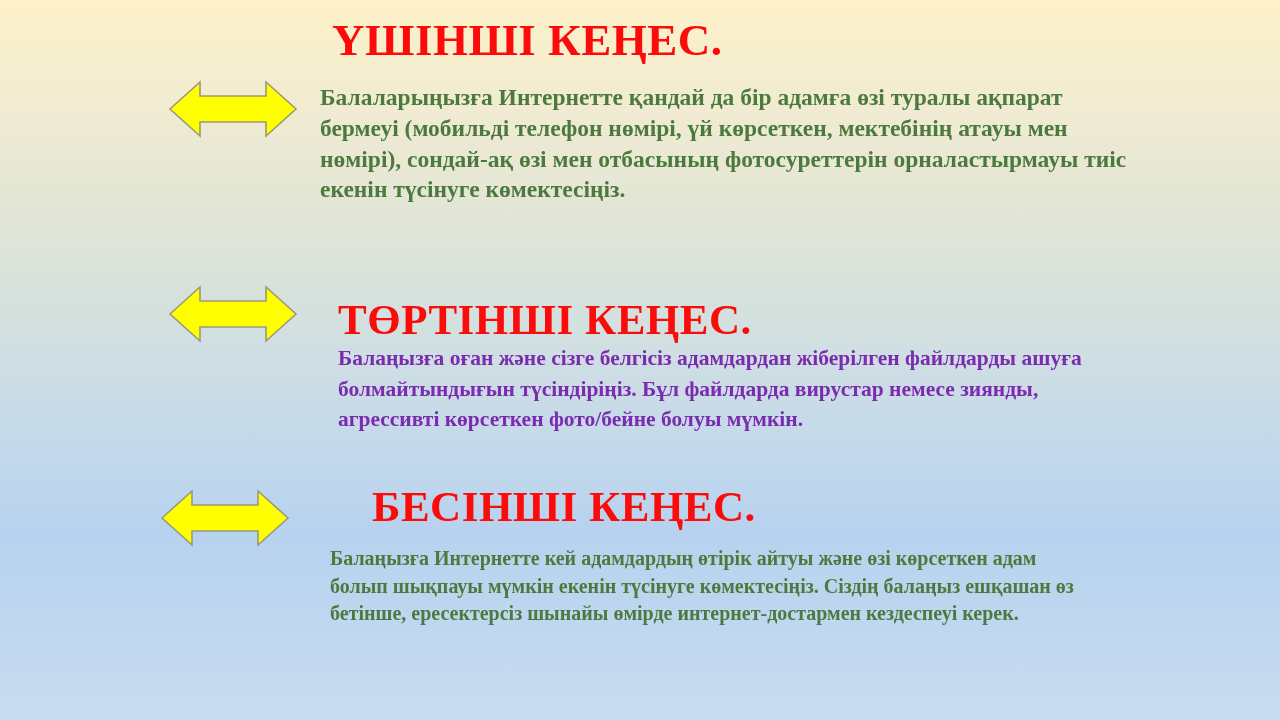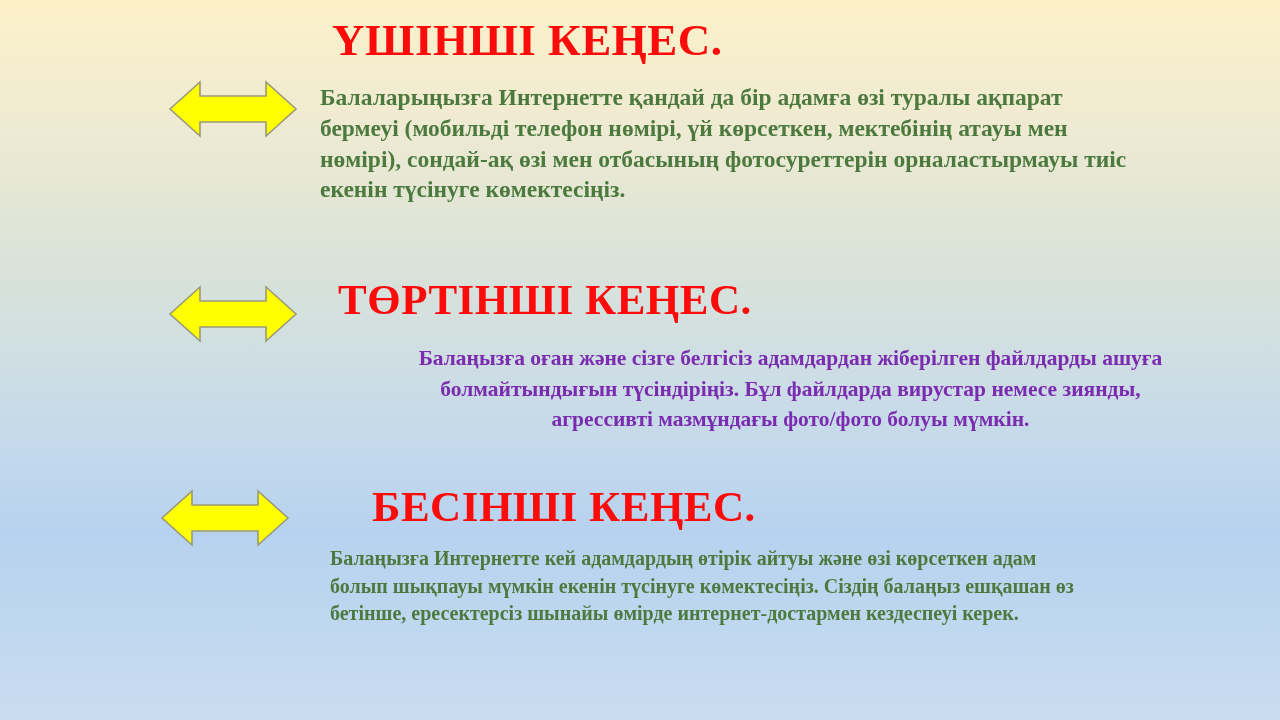--- a/index.html
+++ b/index.html
@@ -65,21 +65,21 @@
   
   #arrow-1       { left: 168px;  top: 78px; }
   #heading-1     { left: 332px;  top: 18px;  font-size: 45px; }
   #para-1        { left: 320px;  top: 82px;  width: 935px;
                    color: #4c7a3e; font-size: 23.5px; line-height: 1.31; }
 
   
   #arrow-2       { left: 168px;  top: 283px; }
   #heading-2     { left: 338px;  top: 278px; font-size: 43px; }
   #para-2        { left: 338px;  top: 343px; width: 905px;
-                   color: #7a2bb0; font-size: 21.5px; line-height: 1.42; text-align: center; }
+                   color: #7a2bb0; font-size: 21.5px; line-height: 1.42; }
 
   
   #arrow-3       { left: 160px;  top: 487px; }
   #heading-3     { left: 332px;  top: 485px; font-size: 43px; }
   #para-3        { left: 330px;  top: 545px; width: 880px;
                    color: #4c7a3e; font-size: 20px; line-height: 1.38; }
 
   .nowrap-line { display: block; }
 </style>
 </head>
@@ -101,26 +101,26 @@
     <span class="nowrap-line">нөмірі), сондай-ақ өзі мен отбасының фотосуреттерін  орналастырмауы тиіс</span>
     <span class="nowrap-line">екенін түсінуге көмектесіңіз.</span>
   </div>
 
   <div class="arrow" id="arrow-2">
     <svg viewBox="0 0 130 62" preserveAspectRatio="none" aria-hidden="true">
       <polygon points="2,31 32,4 32,18 98,18 98,4 128,31 98,58 98,44 32,44 32,58" fill="#ffff00" stroke="#9a9a7a" stroke-width="1.6" stroke-linejoin="miter"></polygon>
     </svg>
   </div>
 
-  <div class="heading" id="heading-2" style="color: rgb(252, 11, 11);">ТӨРТІНШІ КЕҢЕС.</div>
+  <div class="heading" id="heading-2" style="color: rgb(252, 11, 11); margin-top: 20px;">ТӨРТІНШІ КЕҢЕС.</div>
 
   <div class="para" id="para-2" style="color: rgb(122, 43, 176);">
     <span class="nowrap-line">Балаңызға оған және сізге белгісіз адамдардан жіберілген файлдарды ашуға</span>
     <span class="nowrap-line">болмайтындығын түсіндіріңіз. Бұл файлдарда вирустар немесе зиянды,</span>
-    <span class="nowrap-line">агрессивті мазмұндағы фото/фото болуы мүмкін.</span>
+    <span class="nowrap-line">агрессивті көрсеткен фото/бейне болуы мүмкін.</span>
   </div>
 
   <div class="arrow" id="arrow-3">
     <svg viewBox="0 0 130 62" preserveAspectRatio="none" aria-hidden="true">
       <polygon points="2,31 32,4 32,18 98,18 98,4 128,31 98,58 98,44 32,44 32,58" fill="#ffff00" stroke="#9a9a7a" stroke-width="1.6" stroke-linejoin="miter"></polygon>
     </svg>
   </div>
 
   <div class="heading" id="heading-3" style="color: rgb(252, 11, 11); margin-left: 40px;">БЕСІНШІ КЕҢЕС.</div>
 

